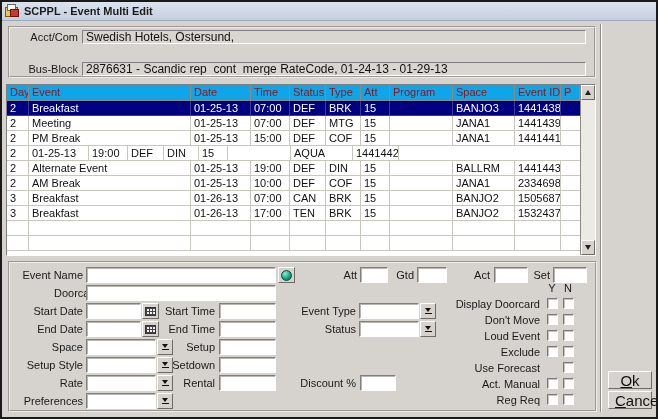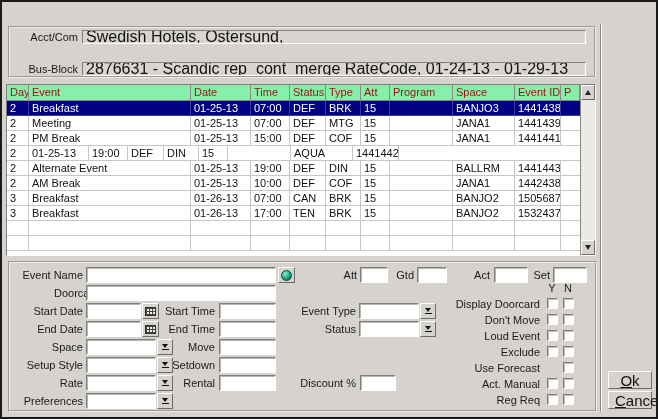--- a/index.html
+++ b/index.html
@@ -8,24 +8,24 @@
   .titlebar{position:absolute;left:0;top:0;right:0;height:19px;background:linear-gradient(#dbe3ee,#c5d0df);border-bottom:1px solid #9aa8bc;display:flex;align-items:center;padding-left:3px;}
   .title-icon{width:15px;height:14px;display:inline-block;margin-right:4px;}
   .title-text{font-size:11px;font-weight:bold;color:#1c1c1c;}
   .panel{border:2px groove #efece6;}
   .sunken{border-top:1px solid #808080;border-left:1px solid #808080;border-bottom:1px solid #fff;border-right:1px solid #fff;}
   .raised{border-top:1px solid #fff;border-left:1px solid #fff;border-bottom:1px solid #6e6a66;border-right:1px solid #6e6a66;background:#d6d3ce;}
   
   .hdr{position:absolute;left:6px;top:24px;width:588px;height:52px;padding-left:6px;}
   .hdr-row{position:absolute;left:0;height:14px;display:flex;align-items:center;}
   .hdr-label{display:inline-block;width:72px;text-align:right;font-size:11px;color:#1a1a1a;padding-right:4px;}
-  .hdr-field{width:504px;height:14px;background:#d9d6d1;font-size:16px;color:#111;padding:0 3px;line-height:12px;overflow:hidden;white-space:nowrap;}
+  .hdr-field{width:504px;height:14px;background:#d9d6d1;font-size:12px;color:#111;padding:0 3px;line-height:12px;overflow:hidden;white-space:nowrap;}
   
   .grid{position:absolute;left:4px;top:82px;width:590px;height:172px;background:#fff;}
-  .thead{display:flex;height:16px;background:#86efac;margin-right:15px;}
+  .thead{display:flex;height:16px;background:#0ea5e9;margin-right:15px;}
   .th{font-size:11px;color:#9b1010;padding:1px 0 0 3px;border-right:1px solid #8d8a85;border-bottom:1px solid #8d8a85;overflow:hidden;white-space:nowrap;}
   .tr{display:flex;height:15px;background:#fff;}
   .td{font-size:11px;color:#111;padding:1px 0 0 3px;border-right:1px solid #c9c6c0;border-bottom:1px solid #c9c6c0;overflow:hidden;white-space:nowrap;}
   .tr.selected{background:#000080;}
   .tr.selected .td{color:#fff;border-right-color:#3a3a9a;border-bottom-color:#3a3a9a;}
   .c-day{width:22px}.c-event{width:162px}.c-date{width:60px}.c-time{width:39px}.c-status{width:36px}
   .c-type{width:35px}.c-att{width:29px}.c-program{width:63px}.c-space{width:62px}.c-eventid{width:46px}.c-p{flex:1}
   .vscroll{position:absolute;right:0;top:0;bottom:0;width:15px;background:#eceae5;border-left:1px solid #8d8a85;display:flex;flex-direction:column;}
   .sb-btn{height:15px;display:flex;align-items:center;justify-content:center;}
   .sb-track{flex:1;}
@@ -45,20 +45,30 @@
   .yn{position:absolute;font-size:11px;color:#1a1a1a;width:12px;text-align:center;}
   
   .vdivider{position:absolute;left:598px;top:22px;width:2px;height:388px;background:linear-gradient(to right,#8d8a85 0,#8d8a85 1px,#fff 1px);}
   .btn{position:absolute;width:44px;height:18px;font-size:15px;color:#111;text-align:center;line-height:15px;cursor:default;}
 </style>
 </head>
 <body>
 
 <div class="win">
 
+  <div class="titlebar">
+    <span class="title-icon">
+      <svg width="15" height="14" viewBox="0 0 15 14">
+        <rect x="0.5" y="3.5" width="12" height="9" fill="#e8c84a" stroke="#7a5c00"></rect>
+        <rect x="2.5" y="0.5" width="8" height="6" fill="#fdfdfd" stroke="#666"></rect>
+        <rect x="5.5" y="5.5" width="8" height="7" fill="#c43b34" stroke="#6e0f0a"></rect>
+      </svg>
+    </span>
+    <span class="title-text">SCPPL - Event Multi Edit</span>
+  </div>
 
   <div class="hdr panel">
     <div class="hdr-row" style="top:2px;">
       <span class="hdr-label">Acct/Com</span>
       <div class="hdr-field sunken">Swedish Hotels, Östersund,</div>
     </div>
     <div class="hdr-row" style="top:34px;">
       <span class="hdr-label">Bus-Block</span>
       <div class="hdr-field sunken">2876631 - Scandic rep_cont_merge RateCode, 01-24-13 - 01-29-13</div>
     </div>
@@ -146,21 +156,21 @@
         <div class="tr">
       <div class="td c-day">2</div>
       <div class="td c-event">AM Break</div>
       <div class="td c-date">01-25-13</div>
       <div class="td c-time">10:00</div>
       <div class="td c-status">DEF</div>
       <div class="td c-type">COF</div>
       <div class="td c-att">15</div>
       <div class="td c-program"></div>
       <div class="td c-space">JANA1</div>
-      <div class="td c-eventid">1442438</div>
+      <div class="td c-eventid">2334698</div>
       <div class="td c-p"></div>
     </div>
         <div class="tr">
       <div class="td c-day">3</div>
       <div class="td c-event">Breakfast</div>
       <div class="td c-date">01-26-13</div>
       <div class="td c-time">07:00</div>
       <div class="td c-status">CAN</div>
       <div class="td c-type">BRK</div>
       <div class="td c-att">15</div>
@@ -246,21 +256,21 @@
       </span>
     <span class="flabel" style="left:135px;top:59px;width:70px;">End Time</span>
     <input class="tb" style="left: 209px; top: 58px; width: 57px;">
 
     <span class="flabel" style="left:0;top:77px;width:73px;">Space</span>
     <input class="tb" style="left: 76px; top: 76px; width: 70px;">
     <span class="combo-btn raised" style="left:147px;top:76px;">
         <span class="arr-dn"></span>
         <span class="arr-bar"></span>
       </span>
-    <span class="flabel" style="left:135px;top:77px;width:70px;">Move</span>
+    <span class="flabel" style="left:135px;top:77px;width:70px;">Setup</span>
     <input class="tb" style="left: 209px; top: 76px; width: 57px;">
 
     <span class="flabel" style="left:0;top:95px;width:73px;">Setup Style</span>
     <input class="tb" style="left: 76px; top: 94px; width: 70px;">
     <span class="combo-btn raised" style="left:147px;top:94px;">
         <span class="arr-dn"></span>
         <span class="arr-bar"></span>
       </span>
     <span class="flabel" style="left:135px;top:95px;width:70px;">Setdown</span>
     <input class="tb" style="left: 209px; top: 94px; width: 57px;">

